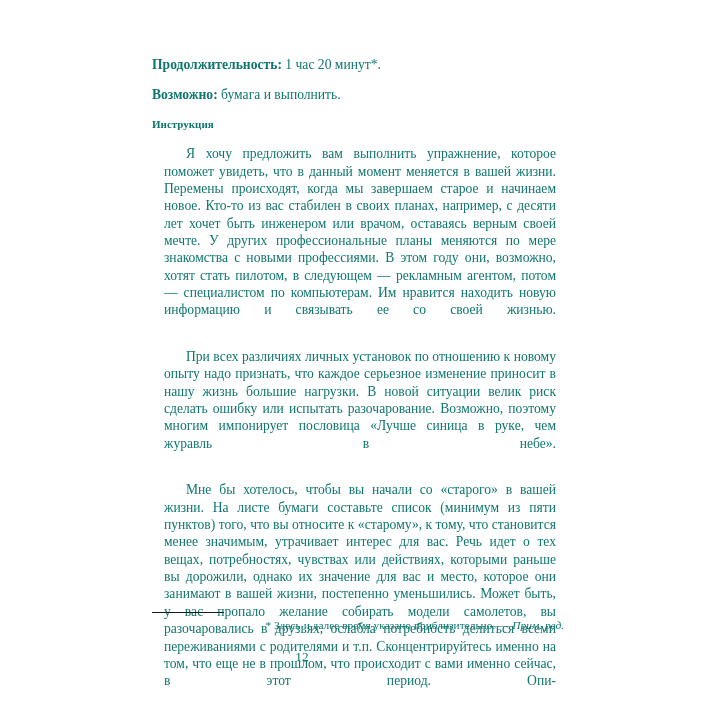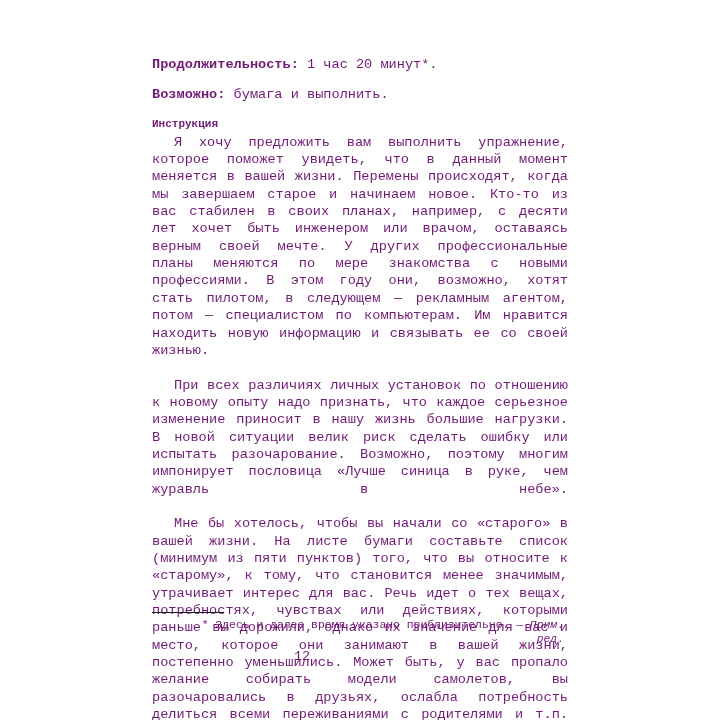--- a/index.html
+++ b/index.html
@@ -8,22 +8,22 @@
     padding: 0;
     background: #ffffff;
   }
 
   .page {
     position: relative;
     width: 720px;
     height: 720px;
     background: #ffffff;
     overflow: hidden;
-    font-family: Liberation Mono, monospace;
-    color: #701a75;
+    font-family: Liberation Serif, serif;
+    color: #0f766e;
     -webkit-font-smoothing: antialiased;
   }
 
   
   .text-column {
     position: absolute;
     left: 152px;
     top: 56px;
     width: 416px;
   }
@@ -43,21 +43,21 @@
   .section-heading {
     font-size: 11px;
     line-height: 17.4px;
     font-weight: bold;
     margin: 0 0 0.5px 0;
   }
 
   .body-par {
     font-size: 13.6px;
     line-height: 17.35px;
-    margin: 0;
+    margin: 12px;
     text-align: justify;
     text-justify: inter-word;
     text-indent: 22px;
     hyphens: manual;
   }
 
   
   .body-par::after {
     content: "";
     display: inline-block;

